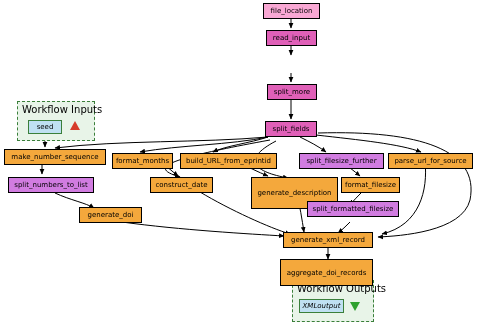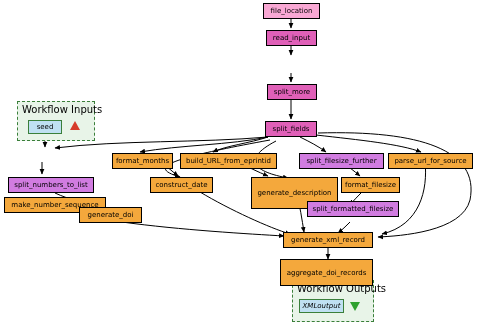--- a/index.html
+++ b/index.html
@@ -152,21 +152,21 @@
 
   <div class="node n-blue" style="left:263px; top:3px; width:57px; height:16px;">file_location</div>
 
   <div class="node n-pink" style="left:266px; top:30px; width:51px; height:16px;">read_input</div>
 
 
   <div class="node n-pink" style="left:267px; top:84px; width:50px; height:16px;">split_more</div>
 
   <div class="node n-pink" style="left:265px; top:121px; width:52px; height:16px;">split_fields</div>
 
-  <div class="node n-orange" style="left:4px; top:149px; width:102px; height:16px;margin-top:48px;">make_number_sequence</div>
+  <div class="node n-orange" style="left:4px; top:149px; width:102px; height:16px;">make_number_sequence</div>
 
   <div class="node n-orange" style="left:112px; top:153px; width:61px; height:16px;">format_months</div>
 
   <div class="node n-orange" style="left:180px; top:153px; width:97px; height:16px;">build_URL_from_eprintid</div>
 
   <div class="node n-violet" style="left:299px; top:153px; width:85px; height:16px;">split_filesize_further</div>
 
   <div class="node n-orange" style="left:388px; top:153px; width:85px; height:16px;">parse_url_for_source</div>
 
   <div class="node n-violet" style="left:8px; top:177px; width:86px; height:16px;">split_numbers_to_list</div>

